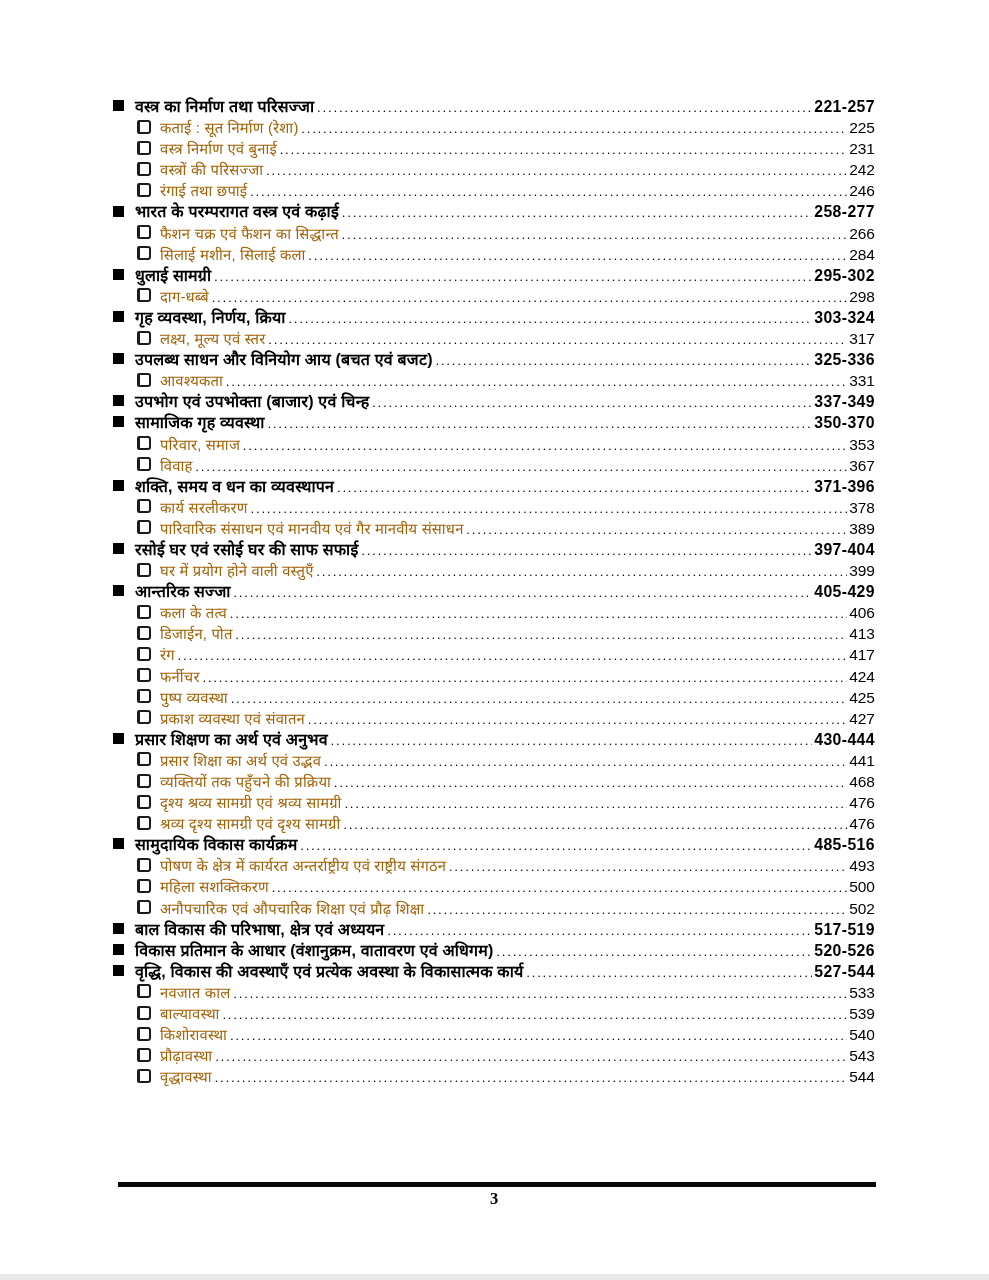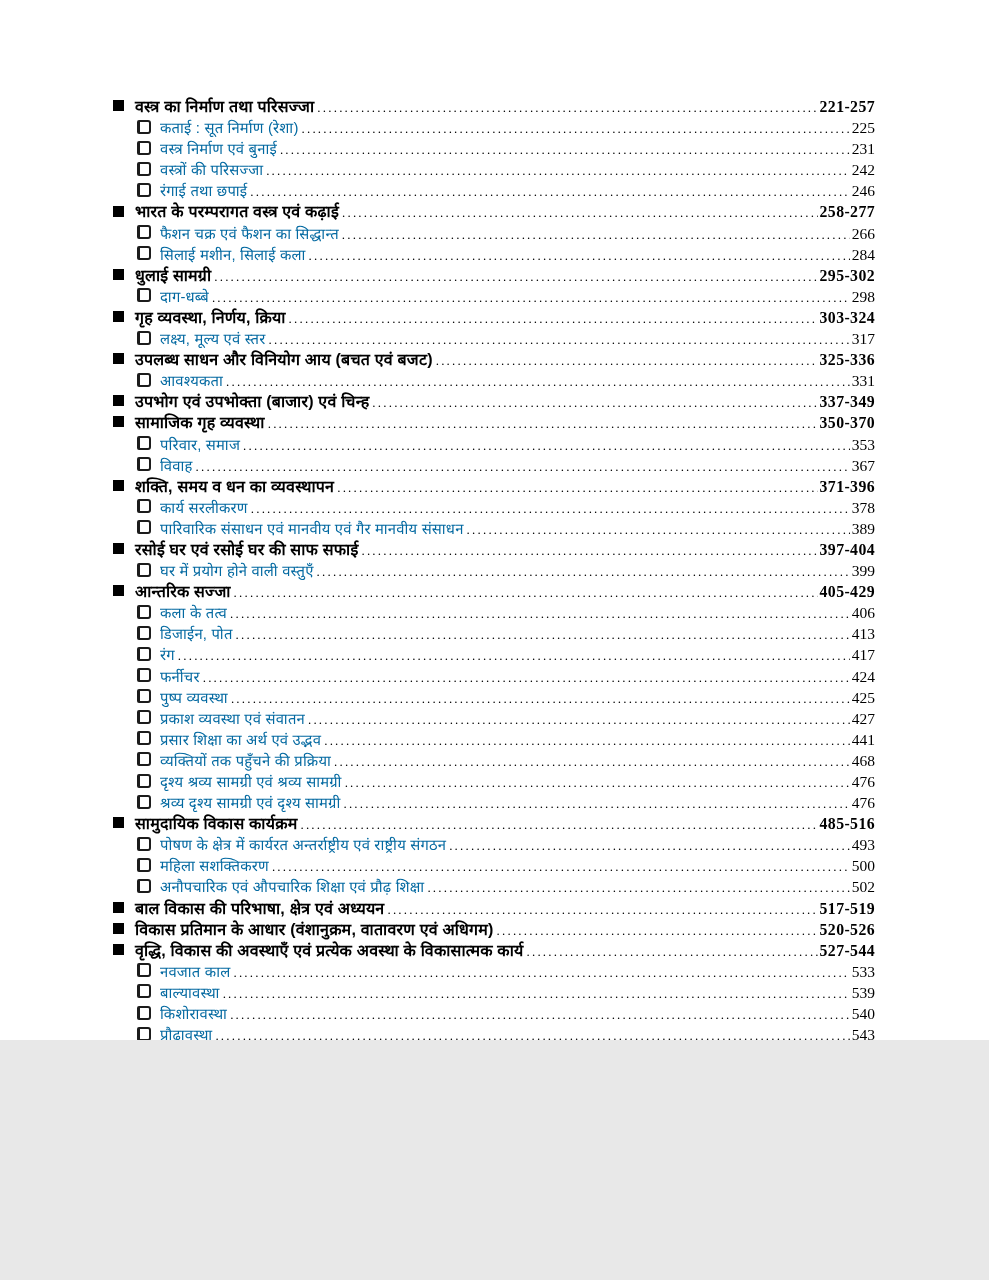--- a/index.html
+++ b/index.html
@@ -1,18 +1,18 @@
 <!DOCTYPE html>
 <html lang="hi"><head>
 <meta charset="utf-8">
 <style>
   html,body{margin:0;padding:0;background:#e8e8e8;}
   .page{
     position:relative;
-    width:989px;height:1040px;
+    width:989px;height:1274px;
     background:#ffffff;
     margin:0 auto;
     overflow:hidden;
     font-family:"Liberation Sans","DejaVu Sans",sans-serif;
     color:#000;
   }
   .toc{
     position:absolute;
     left:113px;top:96px;
     width:762px;
@@ -48,39 +48,39 @@
     flex:none;
     font-size:15.5px;
     letter-spacing:0.2px;
   }
   .row.main .title{
     font-weight:bold;
     font-size:16px;
   }
   .row.sub .title{
     font-size:14.8px;
-    color:#0369a1;
+    color:#a16207;
   }
   .dots{
     flex:1 1 auto;
     overflow:hidden;
     white-space:nowrap;
     margin:0 2px 0 3px;
     min-width:10px;
   }
   .dots::after{
     font-family:"Liberation Serif","DejaVu Serif",serif;
     font-size:13px;
     letter-spacing:2.2px;
     color:#000;
     content:"....................................................................................................................................................................................................................................................................................................";
   }
   .num{
     flex:none;
-    font-family:Liberation Serif, serif;
+    font-family:Liberation Sans, sans-serif;
     font-size:15.5px;
     color:#000;
   }
   .row.main .num{
     font-weight:bold;
     font-size:15.8px;
     letter-spacing:0.4px;
   }
   .footer-rule{
     position:absolute;
@@ -276,20 +276,26 @@
         <span class="title">पुष्प व्यवस्था</span>
         <span class="dots"></span>
         <span class="num">425</span>
       </div>
       <div class="row sub">
         <span class="bullet-open"></span>
         <span class="title">प्रकाश व्यवस्था एवं संवातन</span>
         <span class="dots"></span>
         <span class="num">427</span>
       </div>
+      <div class="row main">
+        <span class="bullet-filled"></span>
+        <span class="title">प्रसार शिक्षण का अर्थ एवं अनुभव</span>
+        <span class="dots"></span>
+        <span class="num">430-444</span>
+      </div>
       <div class="row sub">
         <span class="bullet-open"></span>
         <span class="title">प्रसार शिक्षा का अर्थ एवं उद्भव</span>
         <span class="dots"></span>
         <span class="num">441</span>
       </div>
       <div class="row sub">
         <span class="bullet-open"></span>
         <span class="title">व्यक्तियों तक पहुँचने की प्रक्रिया</span>
         <span class="dots"></span>

